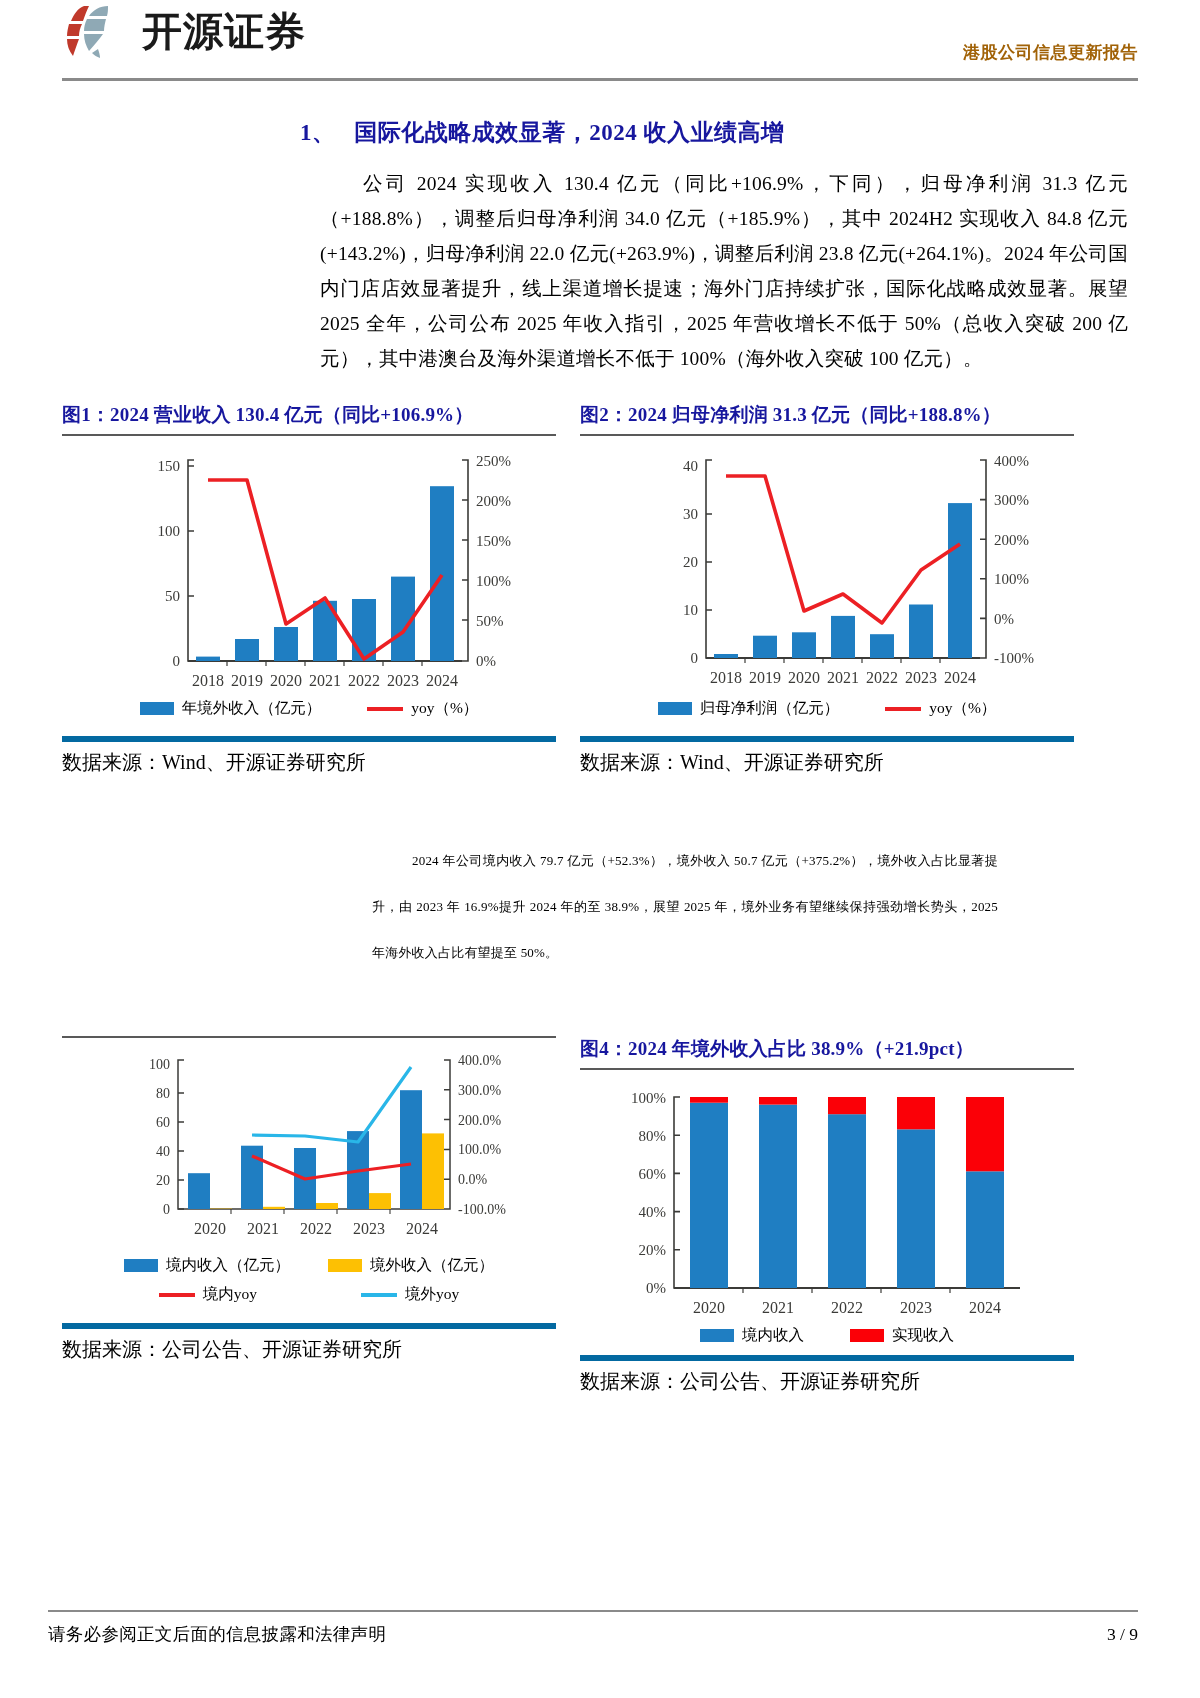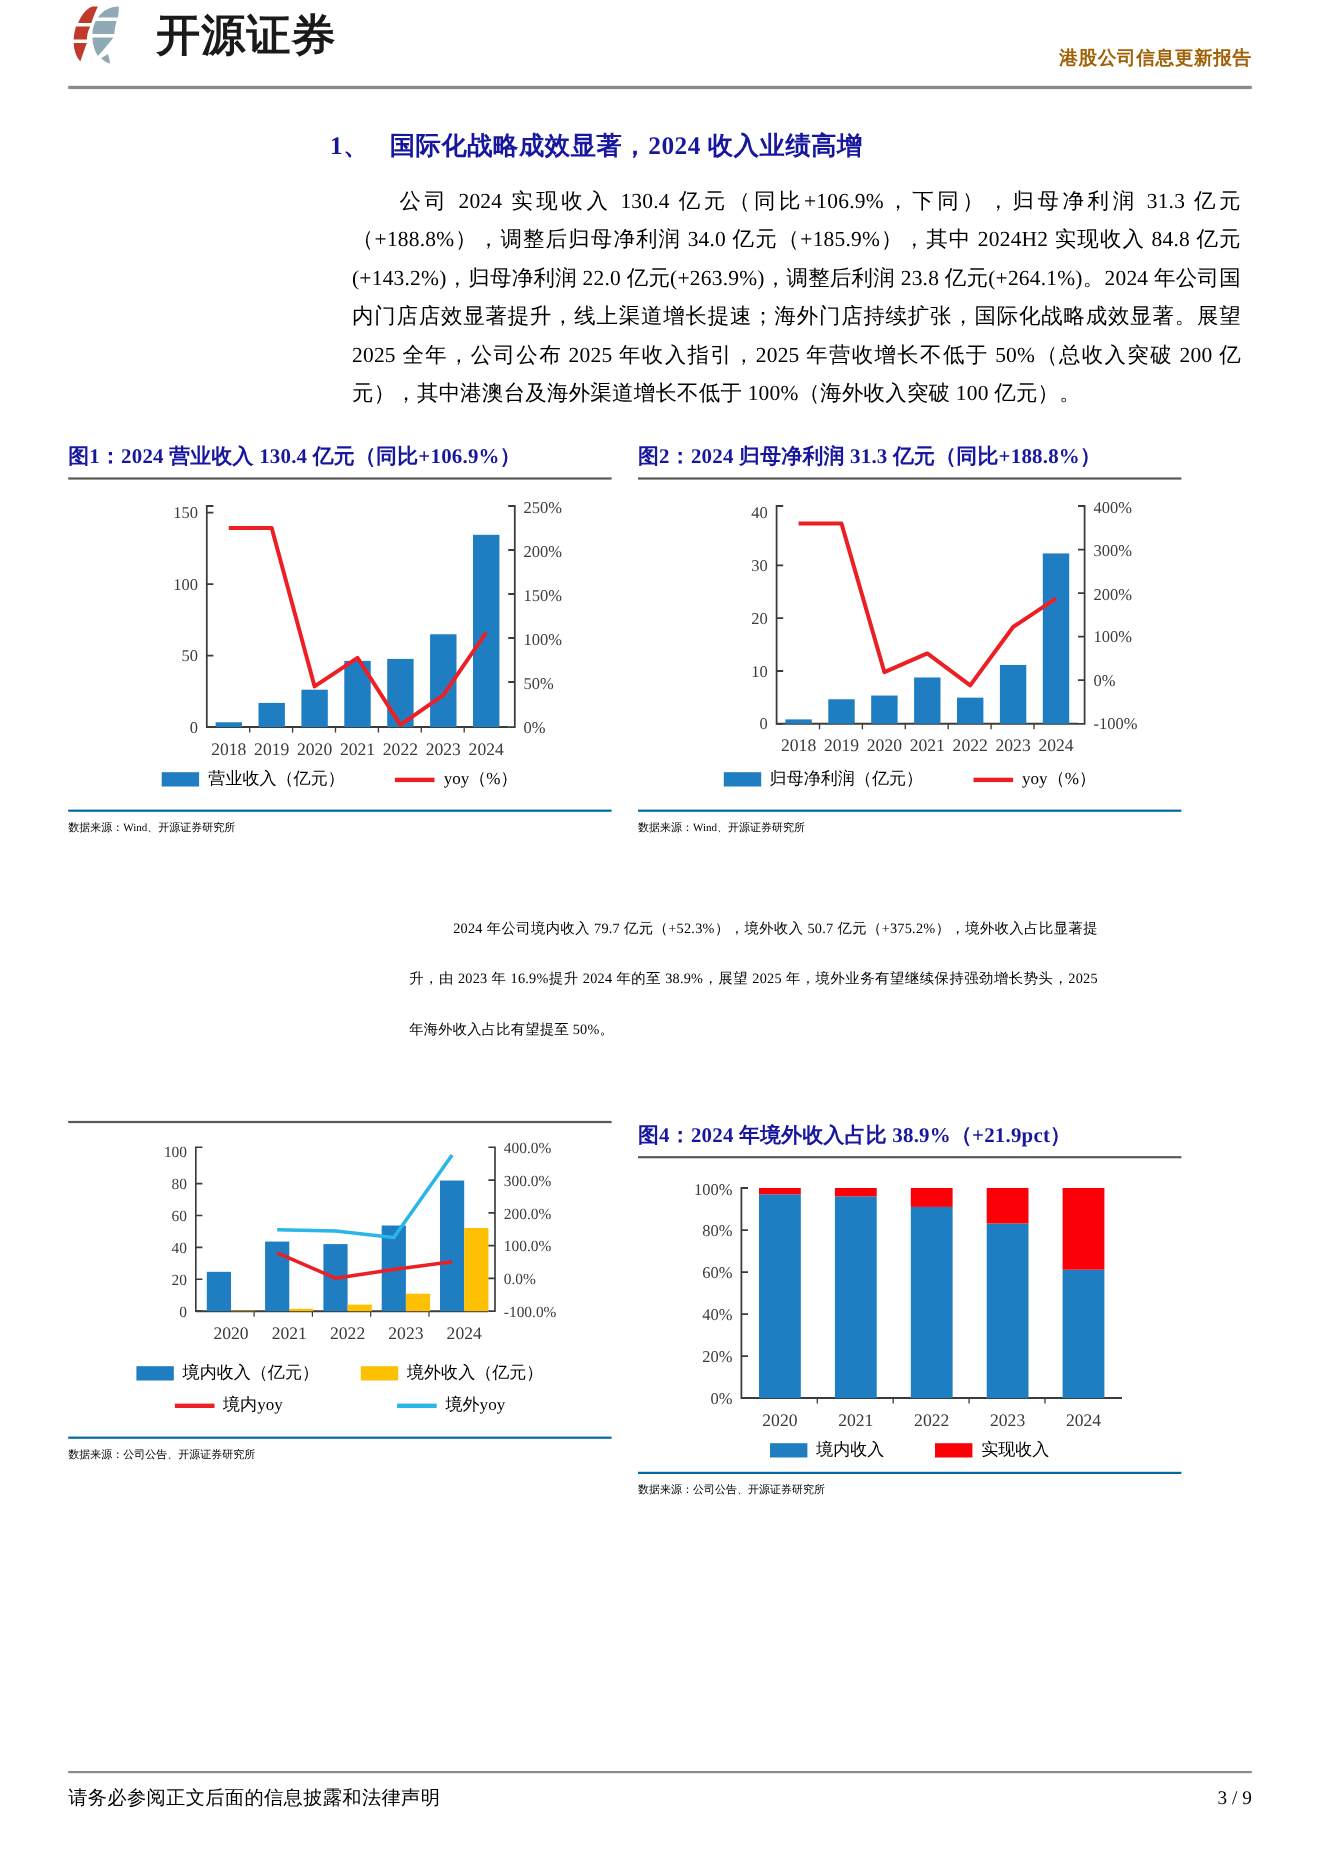--- a/index.html
+++ b/index.html
@@ -105,22 +105,22 @@
     letter-spacing: 0.2px;
     white-space: nowrap;
   }
   .fig-rule { height: 2px; background: #595959; }
   .fig-body {
     height: 300px;
     padding-top: 10px;
     position: relative;
   }
   .fig-source {
-    border-top: 2px solid #0369a1;
-    font-size: 10px;
+    border-top: 6px solid #0369a1;
+    font-size: 20px;
     padding-top: 7px;
     color: #000;
   }
   svg.chart { display: block; }
 
   .legend {
     display: flex;
     justify-content: center;
     gap: 46px;
     font-size: 15.5px;
@@ -128,21 +128,21 @@
     flex-wrap: wrap;
   }
   .legend.two-line { gap: 40px; }
   .legend-item { display: flex; align-items: center; gap: 8px; white-space: nowrap; }
   .legend-swatch-bar { width: 34px; height: 13px; display: inline-block; }
   .legend-swatch-line { width: 36px; height: 4px; display: inline-block; }
 
   
   .footer {
     position: absolute;
-    left: 62px;
+    left: 48px;
     right: 62px;
     bottom: 52px;
   }
   .footer-rule { height: 2px; background: #8a8a8a; margin-bottom: 10px; }
   .footer-inner {
     display: flex;
     justify-content: space-between;
     align-items: baseline;
     font-size: 17.5px;
   }
@@ -243,21 +243,21 @@
               <text x="224" y="240">2020</text>
               <text x="263" y="240">2021</text>
               <text x="302" y="240">2022</text>
               <text x="341" y="240">2023</text>
               <text x="380" y="240">2024</text>
             </g>
           </svg>
           <div class="legend">
             <span class="legend-item">
               <i class="legend-swatch-bar" style="background:#1f7ec2"></i>
-              <span>营业收入（亿元）</span>
+              <span>年境外收入（亿元）</span>
             </span>
             <span class="legend-item">
               <i class="legend-swatch-line" style="background:#ec2024"></i>
               <span>yoy（%）</span>
             </span>
           </div>
         </div>
         <div class="fig-source">数据来源：Wind、开源证券研究所</div>
       </div>
 

